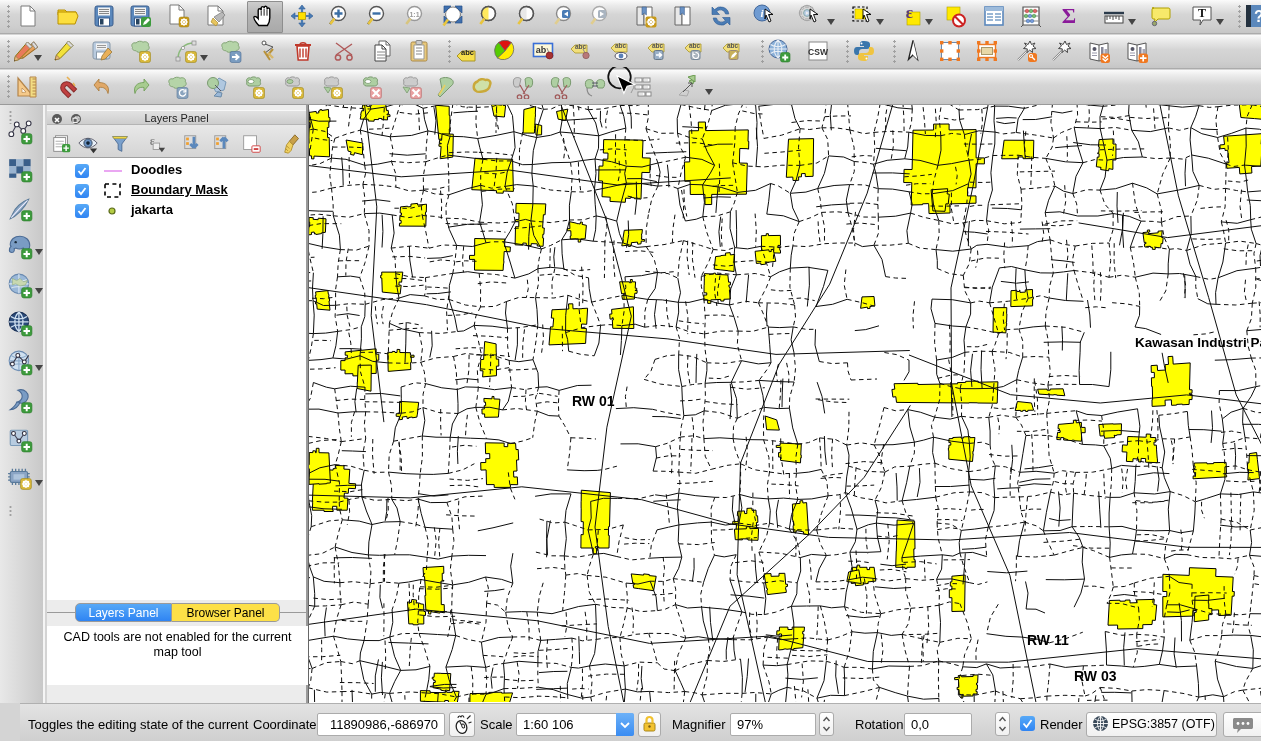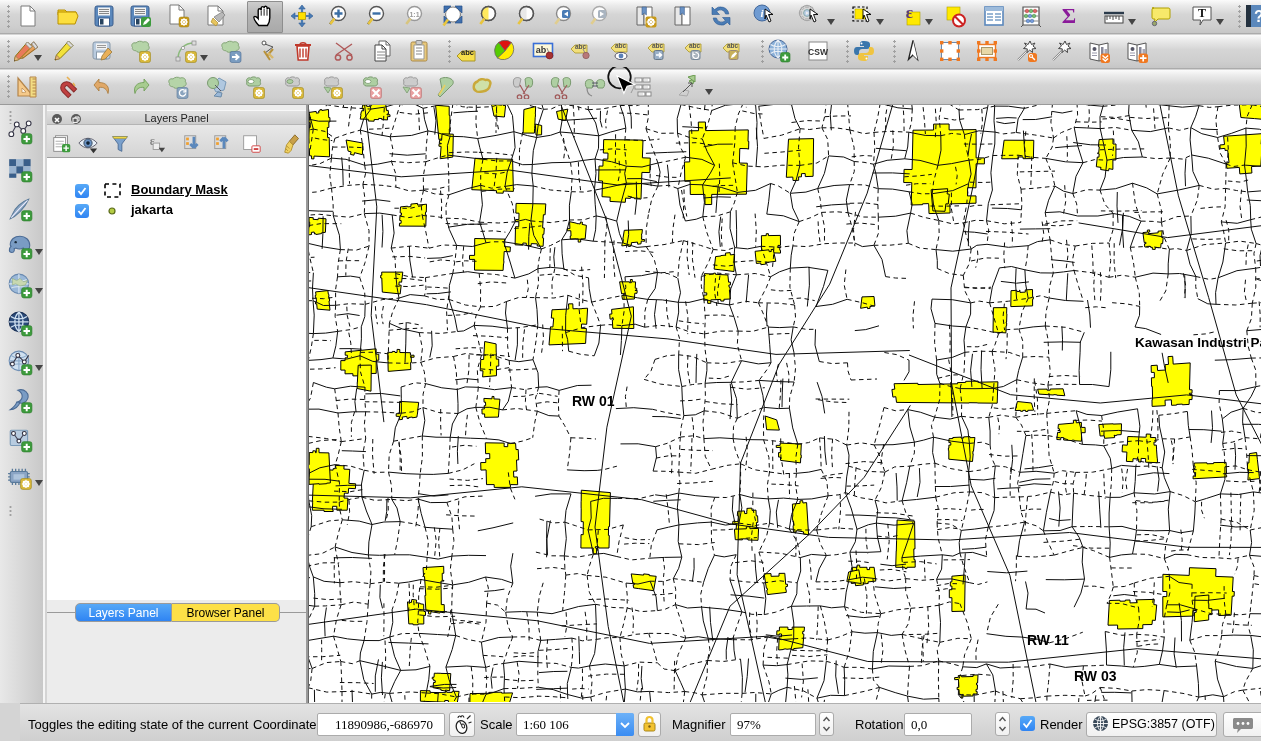--- a/index.html
+++ b/index.html
@@ -14,21 +14,21 @@
 #layerlist { position:relative; height:442px; background:#fff; }
 .lrow { position:absolute; left:0; width:100%; height:20px; font-size:13px; font-weight:bold; color:#000; }
 .cbx { position:absolute; left:28px; top:3px; width:14px; height:14px; border-radius:3px; background:linear-gradient(180deg,#57a9f7,#2f84f3); }
 .cbx svg { position:absolute; left:1px; top:1px; }
 .tab { position:absolute; top:0; height:19px; font-size:12px; line-height:19px; text-align:center; border:1px solid #9a9a9a; }
 #adp { position:absolute; left:47px; top:626px; width:261px; }
 #cadtxt { background:#fff; height:59px; font-size:12.5px; text-align:center; padding-top:4px; line-height:15px; }
 #map { position:absolute; left:308px; top:105px; width:953px; height:598px; background:#fff; border-left:1px solid #666; }
 #status { position:absolute; left:0; top:703px; width:1261px; height:38px; background:linear-gradient(180deg,#e3e3e3,#cfcfcf); border-top:1px solid #b0b0b0; font-size:13px; color:#000;margin-left:20px; }
 .sl { position:absolute; top:13px; }
-.field { position:absolute; top:9px; height:23px; background:#fff; border:1px solid #ababab; border-radius:2px; font-size:13px; line-height:21px; padding-left:6px;font-family:Liberation Serif, serif; }
+.field { position:absolute; top:9px; height:23px; background:#fff; border:1px solid #ababab; border-radius:2px; font-size:13px; line-height:21px; padding-left:6px; }
 .btn { position:absolute; top:8px; height:25px; background:linear-gradient(180deg,#fff,#f0f0f0); border:1px solid #ababab; border-radius:3px; }
 </style></head><body>
 <div id="win">
     <div class="trow" style="top:0;height:34px;border-bottom:1px solid #ababab"></div>
     <div class="trow" style="top:35px;height:34px;border-bottom:1px solid #ababab"></div>
     <div class="trow" style="top:70px;height:35px;border-bottom:1px solid #9a9a9a"></div>
     <div class="sep" style="left:6px;top:4px;height:26px"></div>
     <div class="sep" style="left:6px;top:39px;height:26px"></div>
     <div class="sep" style="left:6px;top:74px;height:26px"></div>
     <div class="sep" style="left:447px;top:39px;height:26px"></div>
@@ -664,20 +664,31 @@
     <div id="panel">
       <div style="height:5px"></div>
       <div class="ptitle">Layers Panel<div class="circbtn" style="left:5px"><svg width="10" height="10" viewBox="0 0 10 10">
             <path d="M3 3l4 4M7 3l-4 4" stroke="#fff" stroke-width="1.6"></path>
           </svg></div><div class="circbtn" style="left:24px"><svg width="10" height="10" viewBox="0 0 10 10">
             <rect x="2" y="3.2" width="4.2" height="4.2" fill="none" stroke="#fff" stroke-width="1"></rect>
             <path d="M4 3V2h4v4h-1" fill="none" stroke="#fff" stroke-width="1"></path>
           </svg></div></div>
       <div class="picons"></div>
       <div id="layerlist">
+        <div class="lrow" style="top:3px">
+          <div class="cbx">
+            <svg width="12" height="12" viewBox="0 0 12 12">
+              <path d="M2.5 6l2.5 3 4.5-6" stroke="#fff" stroke-width="1.8" fill="none"></path>
+            </svg>
+          </div>
+          <svg style="position:absolute;left:55px;top:2px" width="22" height="16" viewBox="0 0 22 16">
+            <path d="M2 8h18" stroke="#e591ef" stroke-width="1.6"></path>
+          </svg>
+          <div style="position:absolute;left:84px;top:1px">Doodles</div>
+        </div>
         <div class="lrow" style="top:43px">
           <div class="cbx">
             <svg width="12" height="12" viewBox="0 0 12 12">
               <path d="M2.5 6l2.5 3 4.5-6" stroke="#fff" stroke-width="1.8" fill="none"></path>
             </svg>
           </div>
           <svg style="position:absolute;left:58px;top:3px" width="14" height="14" viewBox="0 0 14 14">
             <circle cx="7" cy="7" r="3" fill="#b4cc44" stroke="#5a6a1a" stroke-width="1.2"></circle>
           </svg>
           <div style="position:absolute;left:84px;top:1px">jakarta</div>
@@ -737,20 +748,21 @@
     <svg style="position:absolute;left:282.0px;top:133.0px" width="22" height="22" viewBox="0 0 24 24">
       <path d="M14 2l4 4-6 7-4-4z" fill="#c8a04a" stroke="#8a6a2a"></path>
       <path d="M8 9l4 4-2 6-3 3-4-1 2-8z" fill="#f0d060" stroke="#b09030"></path>
       <path d="M5 14l3 3M4 17l2.5 2.5" stroke="#b09030"></path>
     </svg>
     <div style="position:absolute;left:47px;top:612px;width:30px;border-top:1px solid #9a9a9a"></div>
     <div style="position:absolute;left:279px;top:612px;width:29px;border-top:1px solid #9a9a9a"></div>
     <div class="tab" style="left:75px;width:97px;background:linear-gradient(180deg,#57a9f7,#2f84f3);color:#fff;border-radius:5px 0 0 5px;top:603px">Layers Panel</div>
     <div class="tab" style="left:172px;width:108px;background:#fde047;color:#000;border-left:none;border-radius:0 5px 5px 0;top:603px">Browser Panel</div>
     <div id="adp">
+      <div id="cadtxt">CAD tools are not enabled for the current<br>map tool</div>
     </div>
     <div id="map">
       <svg width="953" height="597" viewBox="0 0 953 597" style="position:absolute;left:0;top:0">
         <rect width="953" height="597" fill="#ffffff"></rect>
         <g fill="#ffff00" stroke="#000" stroke-width="1">
           <path d="M-1.1 7.6 L7.2 6.4 L7.4 8.2 L9.9 7.8 L9.6 6.0 L10.9 5.8 L10.8 4.8 L12.7 4.5 L12.8 5.5 L19.5 4.5 L19.7 12.6 L20.9 12.6 L21.0 16.8 L19.8 16.9 L19.9 22.4 L18.3 22.5 L18.6 32.6 L20.2 32.5 L20.6 51.8 L5.0 51.1 L4.9 53.9 L2.5 53.8 L2.6 50.9 L0.6 50.8 L0.3 43.5 L-2.3 43.6 L-2.5 38.4 L0.1 38.4 L-0.5 22.5 L1.3 22.4 L1.2 17.8 L-0.7 17.8 Z"></path>
           <path d="M53.7 0.1 L57.7 -0.1 L57.7 1.4 L62.1 1.2 L62.0 -0.2 L63.3 -0.3 L63.2 -1.7 L68.7 -1.9 L68.7 -0.5 L76.8 -0.8 L77.5 5.5 L79.2 5.3 L79.6 8.9 L78.0 9.1 L78.0 9.9 L80.9 9.6 L81.1 11.5 L78.3 11.8 L78.6 14.9 L72.8 14.7 L72.9 13.5 L69.6 13.4 L69.6 14.6 L65.2 14.5 L65.1 16.2 L59.2 16.0 L59.3 14.3 L51.2 14.1 L52.0 10.1 L51.7 10.0 L52.3 6.6 L52.6 6.7 L52.8 5.6 L54.4 5.9 L54.7 4.2 L53.0 3.9 Z"></path>
           <path d="M126.6 0.3 L140.2 1.3 L140.2 10.4 L140.9 10.4 L140.9 24.0 L140.3 24.0 L140.4 32.2 L129.9 34.5 Z"></path>
           <path d="M182.5 -0.8 L192.8 0.2 L192.9 -0.9 L194.1 -0.8 L194.0 0.3 L196.6 0.5 L195.4 12.0 L185.0 11.1 Z"></path>
           <path d="M214.9 4.5 L226.7 1.5 L226.3 9.1 L226.5 9.1 L226.3 12.3 L226.2 12.3 L225.8 20.3 L225.8 20.3 L225.6 23.8 L225.6 23.8 L225.4 28.1 L214.1 28.1 Z"></path>

